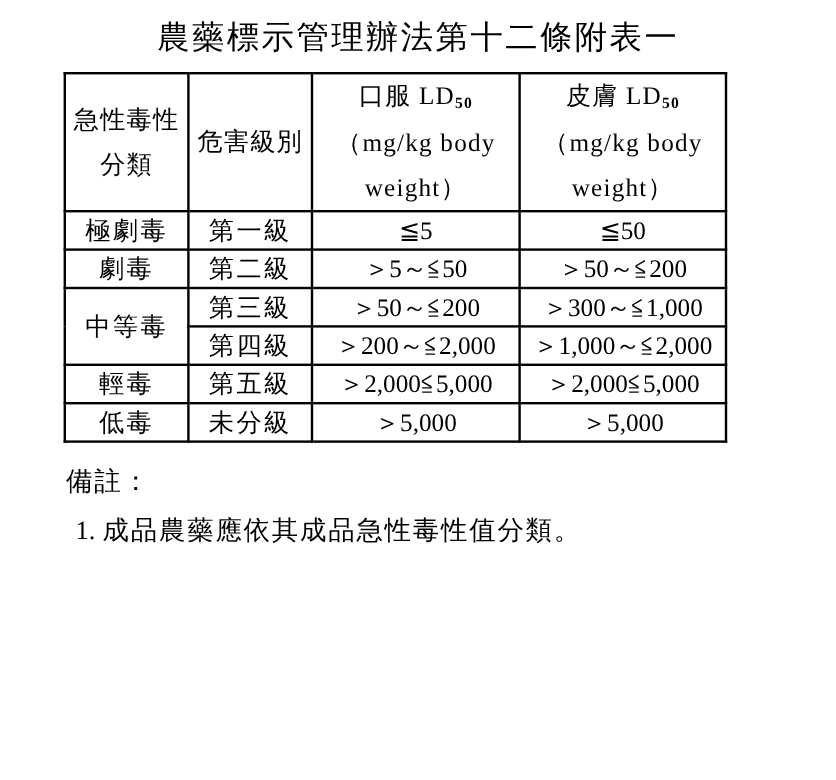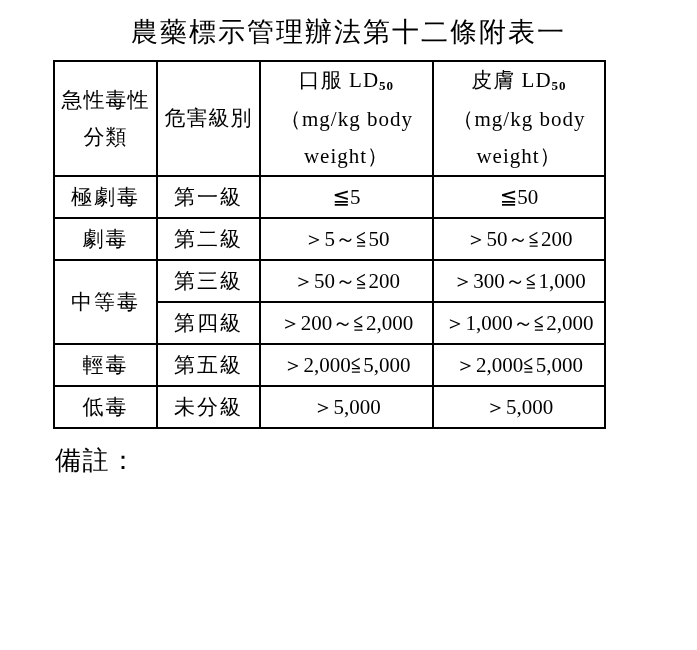--- a/index.html
+++ b/index.html
@@ -37,42 +37,42 @@
     padding: 0 2px;
     overflow: hidden;
   }
   .toxicity-table th {
     height: 112px;
     font-size: 21px;
     letter-spacing: 1px;
     line-height: 37px;
   }
   .toxicity-table td {
-    height: 42px;
+    height: 32px;
     font-size: 21px;
     letter-spacing: 1px;
   }
   .toxicity-table td.value-cell {
     font-size: 21px;
     letter-spacing: 0px;
   }
   .toxicity-table td.cjk-cell {
     letter-spacing: 2px;
   }
   sub.ld-sub {
     font-size: 0.62em;
     vertical-align: baseline;
     position: relative;
     top: 0.25em;
     font-weight: bold;
   }
   .notes {
     margin: 13px 0 0 55px;
     width: 612px;
-    font-size: 26px;
+    font-size: 22px;
     letter-spacing: 1.5px;
     line-height: 37px;
   }
   .notes-heading {
     margin-bottom: 4px;
   }
   .note-item {
     padding-left: 40px;
     text-indent: -32px;
   }
@@ -154,15 +154,18 @@
         <td class="cjk-cell">低毒</td>
         <td class="cjk-cell">未分級</td>
         <td class="value-cell">＞5,000</td>
         <td class="value-cell">＞5,000</td>
       </tr>
     </tbody>
   </table>
 
   <div class="notes">
     <div class="notes-heading">備註：</div>
+    <div class="note-item">
+      <span class="note-number">1.</span><span>成品農藥應依其成品急性毒性值分類。</span>
+    </div>
   </div>
 
 </div>
 
 </body></html>

